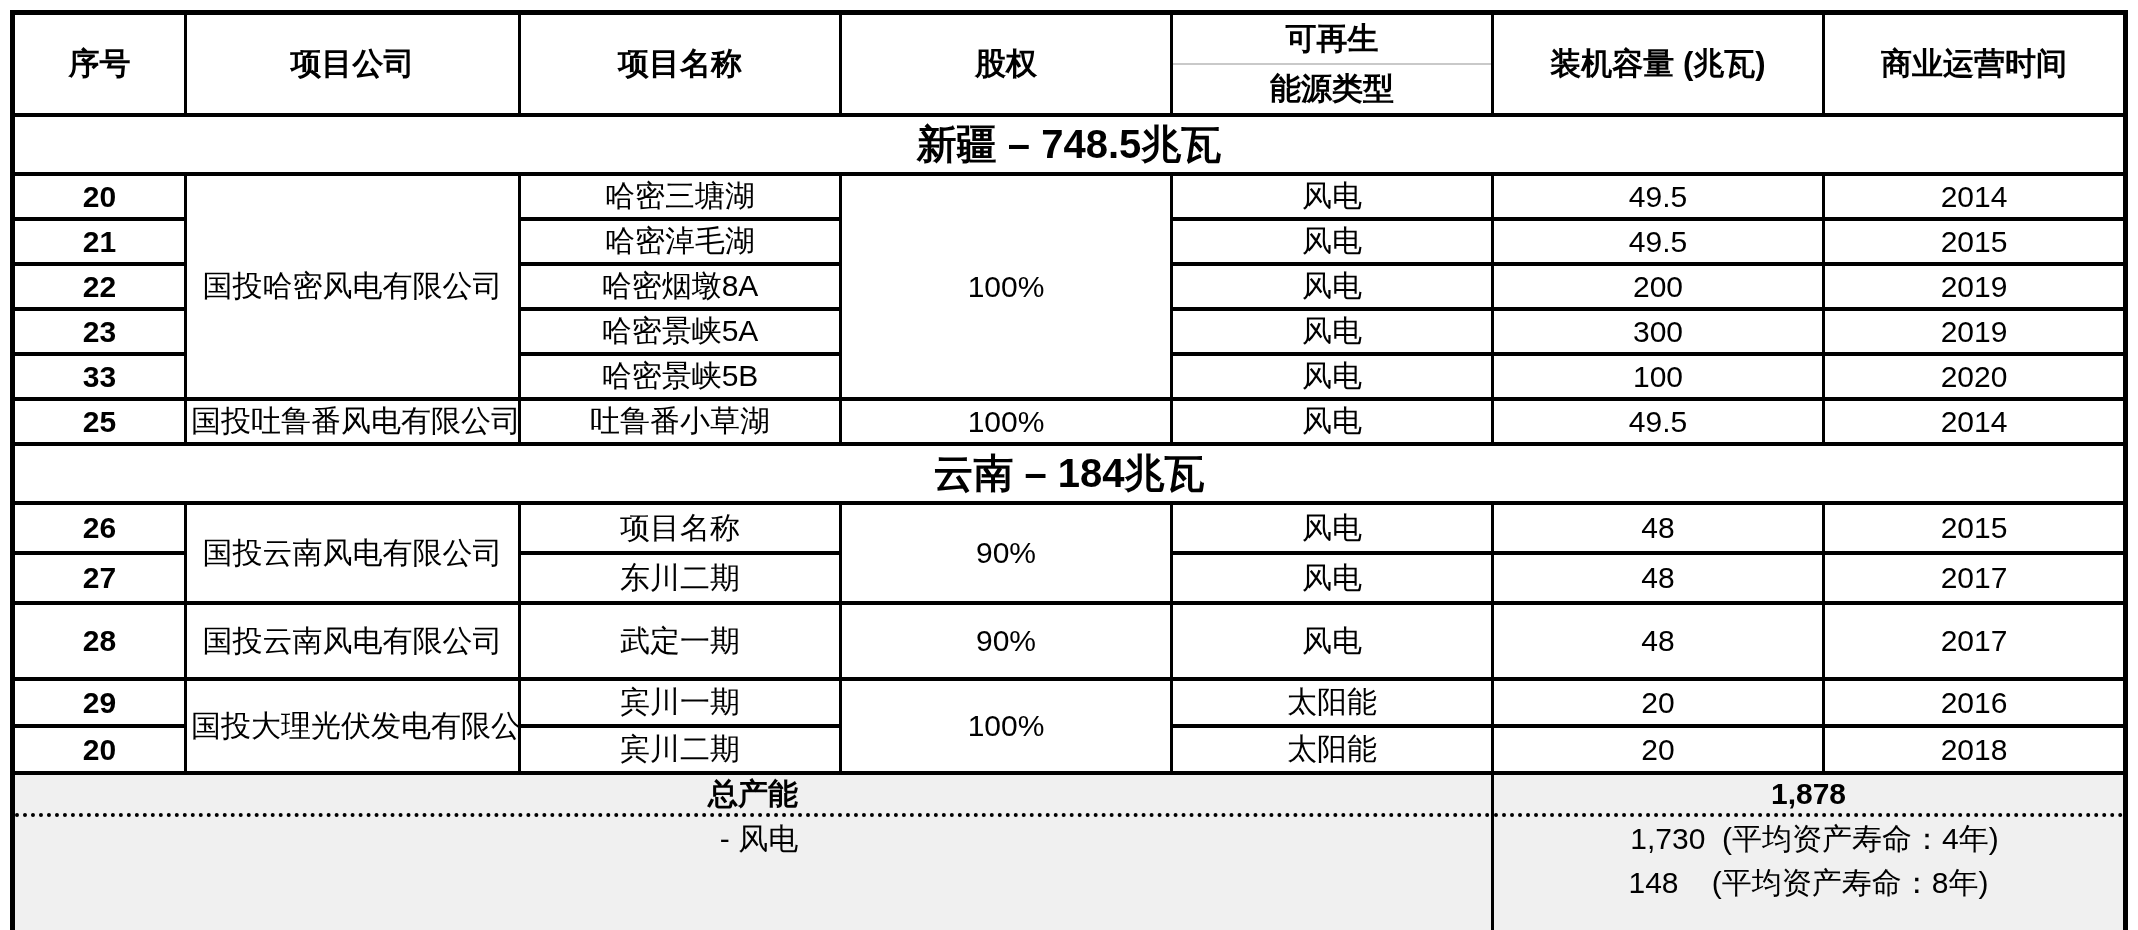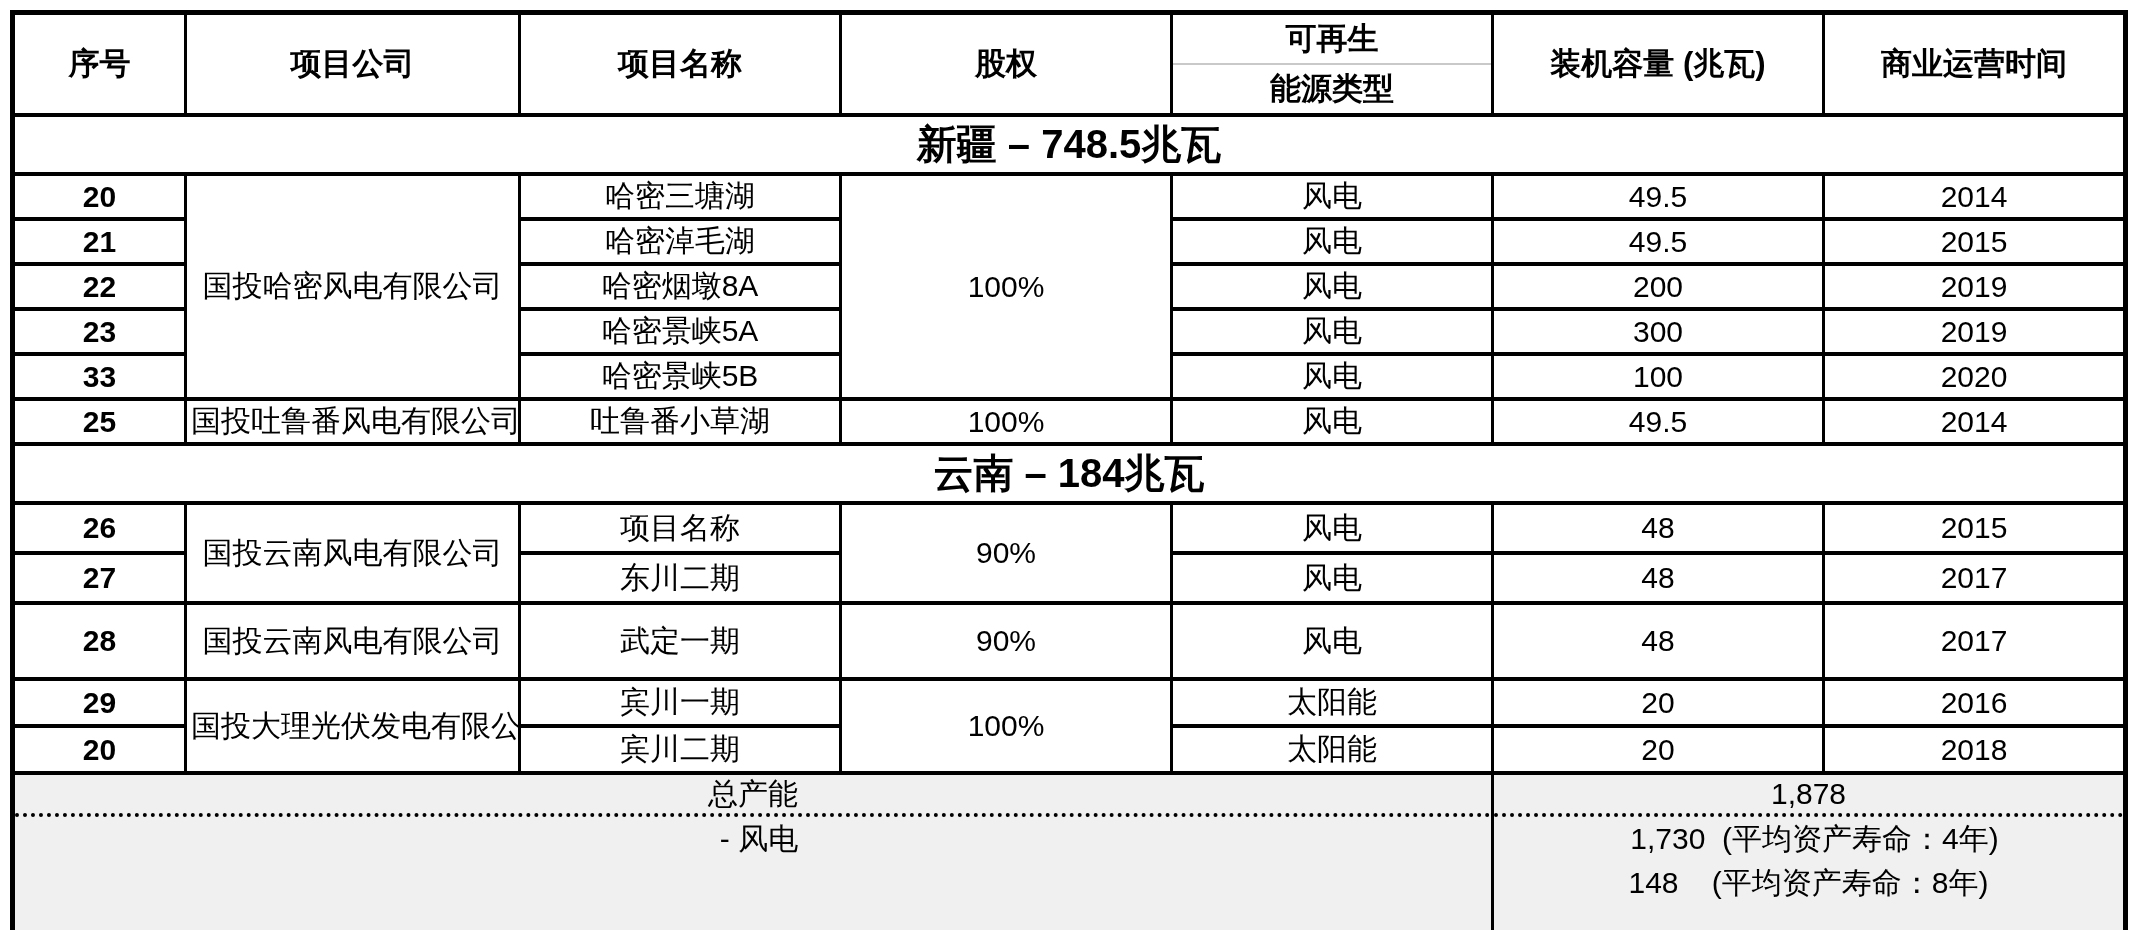--- a/index.html
+++ b/index.html
@@ -48,21 +48,21 @@
   .no-cell{font-weight:bold;}
   
   td.f-cell{
     padding:0;vertical-align:top;background:#f0f0f0;
   }
   .f-row{
     display:flex;align-items:center;justify-content:center;
     font-size:30px;
   }
   .f-total{
-    height:42px;font-weight:normal;
+    height:42px;font-weight:bold;
     border-bottom:4px dotted #000;
     box-sizing:border-box;
   }
   .f-a{height:44px;padding-left:12px;}
   .f-b{height:44px;}
   .f-c{height:45px;margin-top:36px;}
   .f-white{background:#fff;}
 </style>
 </head>
 <body>

